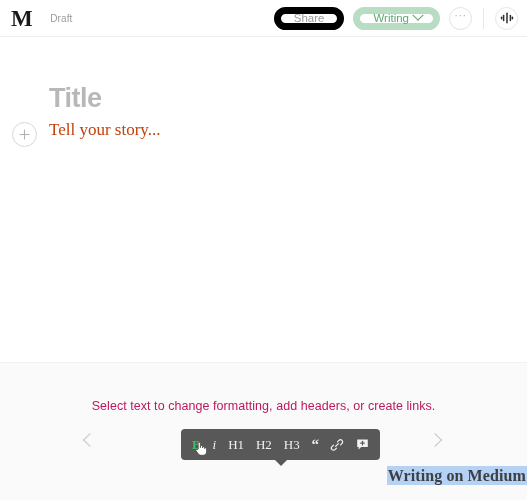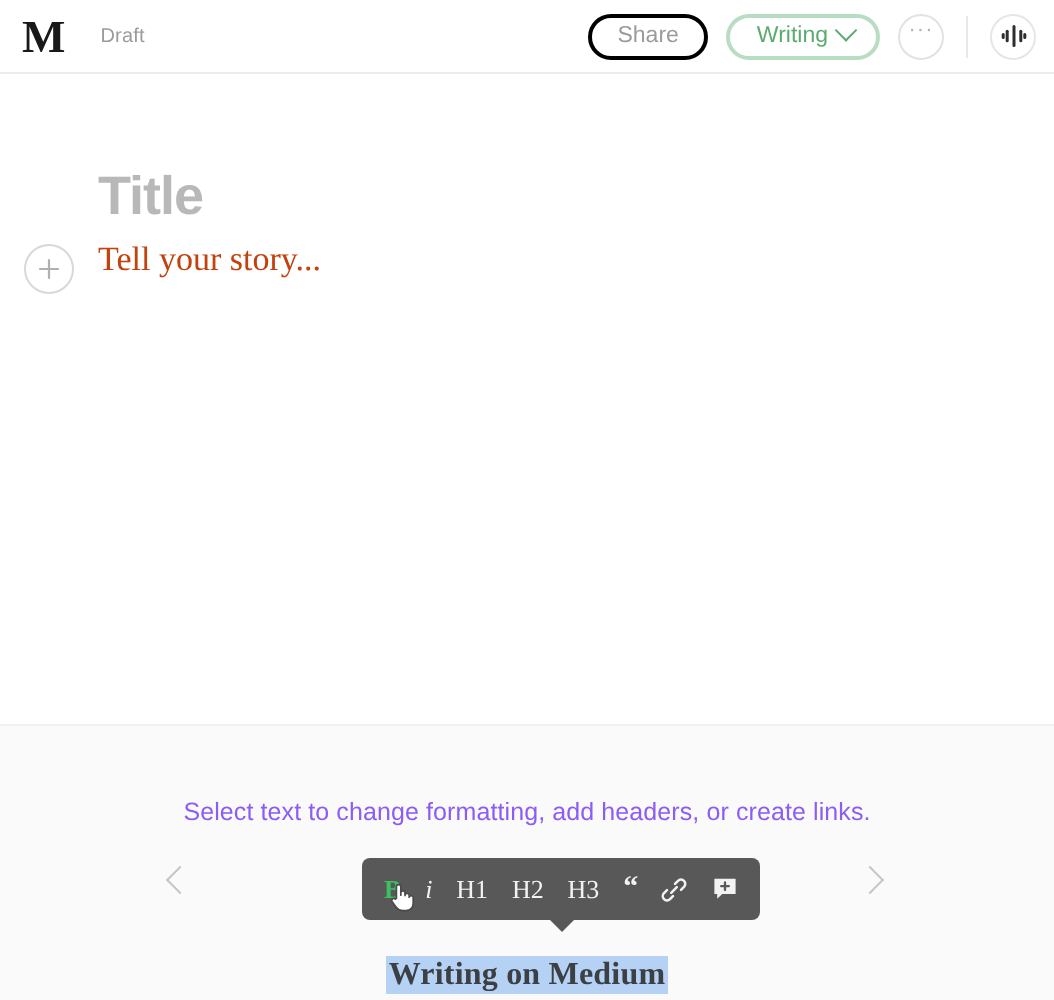--- a/index.html
+++ b/index.html
@@ -47,21 +47,21 @@
   .header-right {
     margin-left: auto;
     margin-right: 9px;
     display: flex;
     align-items: center;
     gap: 9px;
   }
   .pill {
     height: 23px;
     border-radius: 12px;
-    border: 2px solid #000000;
+    border: 7px solid #000000;
     display: flex;
     align-items: center;
     justify-content: center;
     padding: 0 13px;
     font-size: 11.5px;
     color: #9b9b9b;
     background: #fff;
     box-sizing: border-box;
     cursor: pointer;
     white-space: nowrap;
@@ -167,21 +167,21 @@
     background: #fafafa;
     border-top: 1px solid #f1f1f1;
     box-sizing: border-box;
   }
   .tip-text {
     position: absolute;
     top: 36px;
     width: 100%;
     text-align: center;
     font-size: 12.5px;
-    color: #8b5cf6;
+    color: #be185d;
     letter-spacing: 0.05px;
   }
   .nav-arrow {
     position: absolute;
     top: 66px;
     width: 22px; height: 22px;
     cursor: pointer;
   }
   .nav-arrow.left { left: 78px; }
   .nav-arrow.right { right: 78px; }
@@ -246,23 +246,23 @@
     left: 2px;
     top: 5px;
     width: 13px;
     height: 16px;
     pointer-events: none;
   }
 
   
   .sample-text {
     position: absolute;
-    top: 116px;
+    top: 104px;
     width: 100%;
-    text-align: center;
+    text-align: right;
   }
   .sample-text span {
     font-family: "Liberation Serif", serif;
     font-size: 16px;
     font-weight: bold;
     color: #3c4044;
     background: #b5d2f5;
     padding: 1px 1px;
     letter-spacing: 0.1px;
   }

